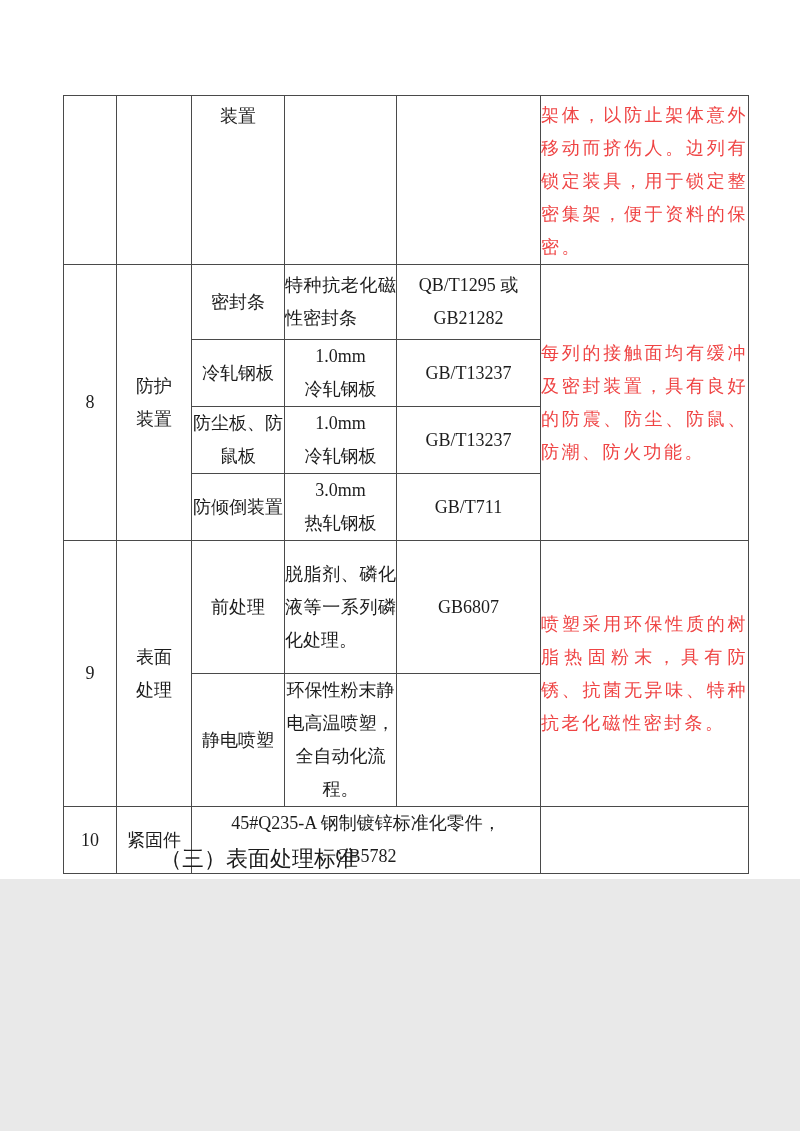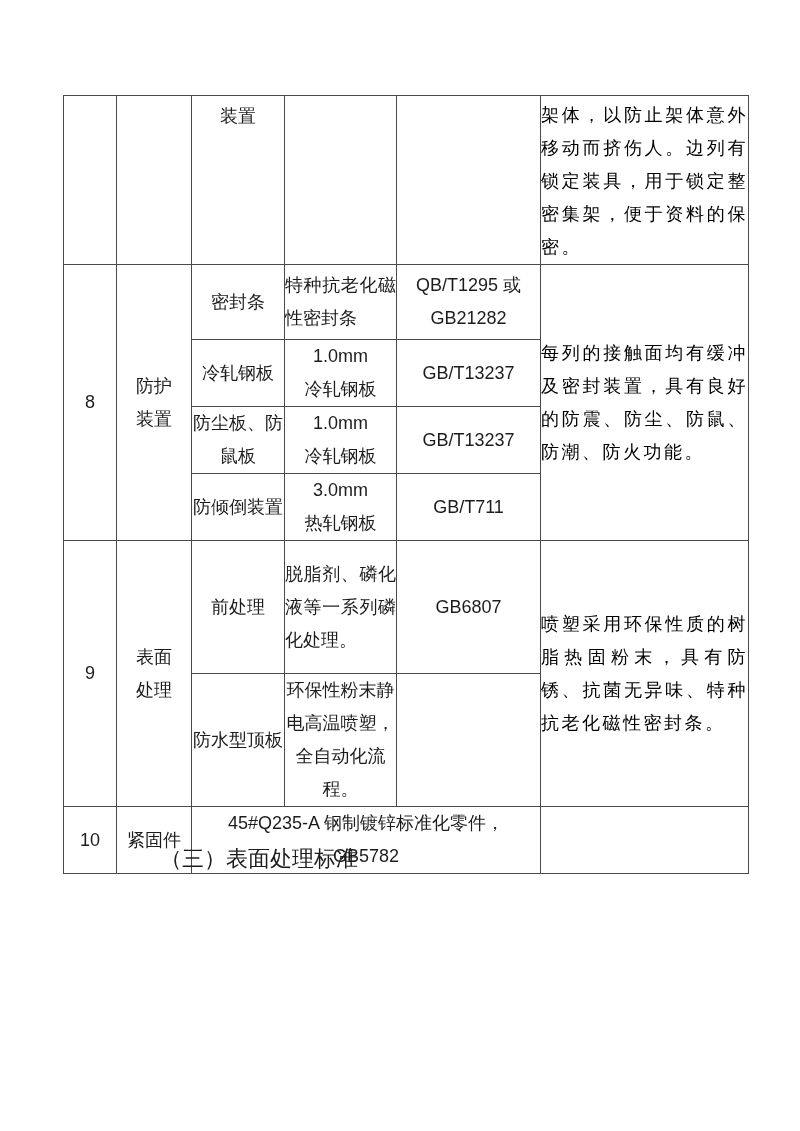--- a/index.html
+++ b/index.html
@@ -1,21 +1,21 @@
 <!DOCTYPE html>
 <html><head>
 <meta charset="utf-8">
 <style>
   html,body{margin:0;padding:0;background:#e9e9e9;}
   #page{
     position:relative;
-    width:800px;height:1131px;
+    width:800px;height:879px;
     background:#ffffff;
     margin:0 auto;
-    font-family:Liberation Sans, sans-serif;
+    font-family:Liberation Serif, serif;
     color:#1c1c1c;
     overflow:hidden;
   }
   table.spec{
     position:absolute;left:63px;top:95px;
     width:685px;
     border-collapse:collapse;
     table-layout:fixed;
   }
   table.spec td{
@@ -30,21 +30,21 @@
   td.cat{text-align:center;white-space:pre-line;}
   td.item{text-align:center;padding:0 6px;}
   td.spec-c{text-align:center;white-space:pre-line;padding:0 7px;margin-left:48px;}
   td.spec-j{text-align:justify;text-align-last:left;white-space:normal;padding:0 7px;margin-left:37px;}
   td.std{text-align:center;white-space:pre-line;padding:0 4px;}
   td.note{
     text-align:justify;
     font-size:19px;
     line-height:26px;
     letter-spacing:2.5px;
-    color:#000000;
+    color:#ef4444;
     padding:2px 6px;
   }
   tr.cont td{vertical-align:top;}
   tr.cont td.item{padding-top:4px;}
   tr.cont td.note{padding-top:3px;}
   td.mspec{text-align:center;white-space:pre-line;line-height:30px;padding:0 8px;}
   #body-text{
     position:absolute;left:118px;top:840px;width:660px;
     font-size:22px;line-height:37px;color:#1c1c1c;
   }
@@ -108,21 +108,21 @@
     <tr style="height:133px">
       <td class="num" rowspan="2">9</td>
       <td class="cat" rowspan="2">表面
 处理</td>
       <td class="item">前处理</td>
       <td class="spec-j">脱脂剂、磷化液等一系列磷化处理。</td>
       <td class="std">GB6807</td>
       <td class="note" rowspan="2">喷塑采用环保性质的树脂热固粉末，具有防锈、抗菌无异味、特种抗老化磁性密封条。</td>
     </tr>
     <tr style="height:128px">
-      <td class="item">防水型顶板</td>
+      <td class="item">静电喷塑</td>
       <td class="spec-c">环保性粉末静电高温喷塑，全自动化流程。</td>
       <td class="std"></td>
     </tr>
 
     <tr style="height:65px">
       <td class="num">10</td>
       <td class="item">紧固件</td>
       <td class="mspec" colspan="3">45#Q235-A 钢制镀锌标准化零件，
 GB5782</td>
       <td class="note"></td>

